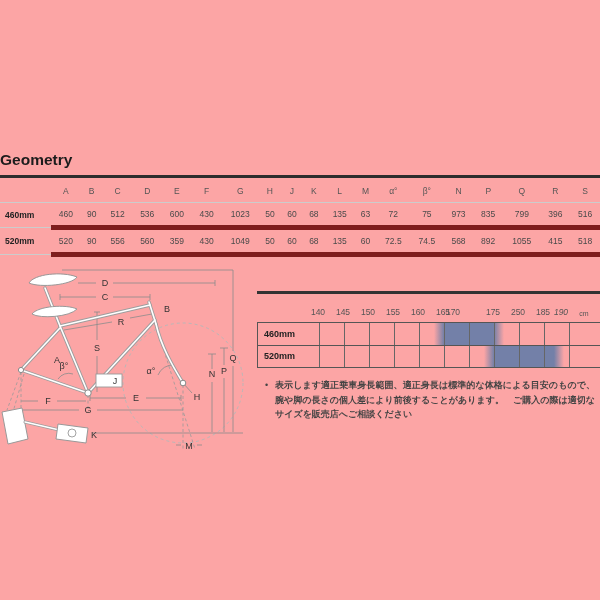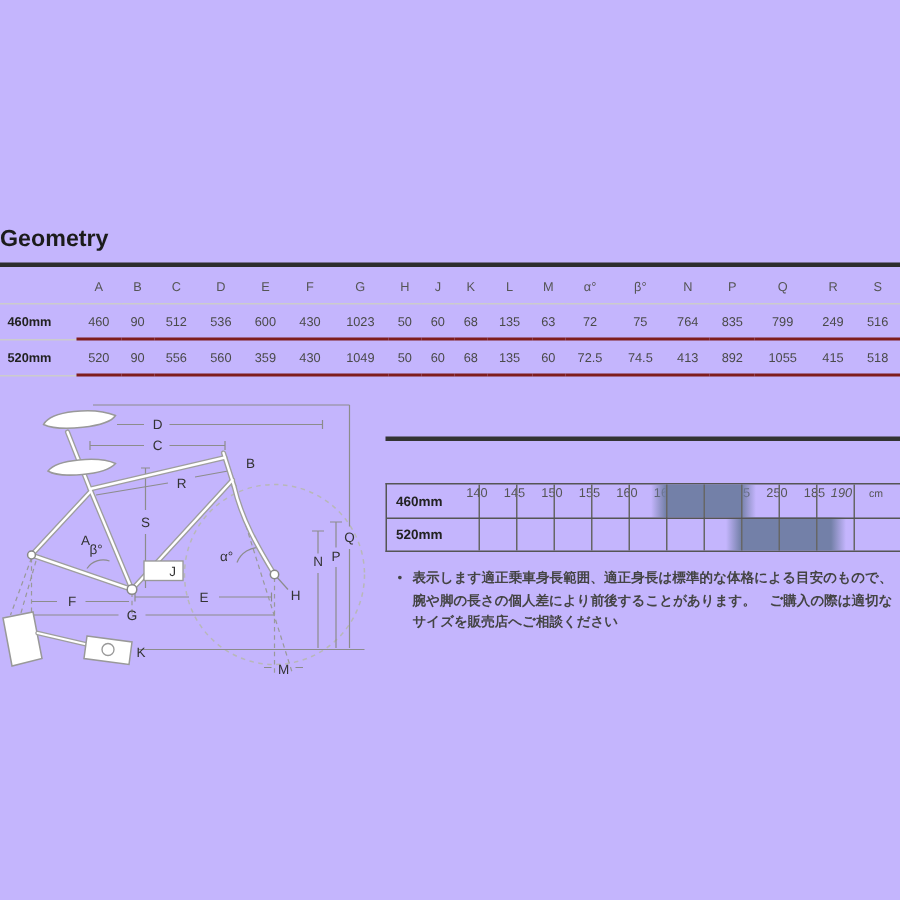--- a/index.html
+++ b/index.html
@@ -1,38 +1,38 @@
 <!DOCTYPE html>
 <html><head>
 <meta charset="utf-8">
 <style>
   html,body{margin:0;padding:0;background:#fff;}
-  .page{position:relative;width:600px;height:600px;background:#c4b5fd;overflow:hidden;
+  .page{position:relative;width:600px;height:600px;background:#fca5a5;overflow:hidden;
         font-family:"Liberation Sans","DejaVu Sans",sans-serif;}
   
   .geo-title{position:absolute;left:0px;top:151px;font-size:15.5px;font-weight:bold;color:#1c1c1c;}
   .rule-main{position:absolute;left:0;top:175px;width:600px;height:3px;background:#2d2d2d;}
   
   .geo-table-wrap{position:absolute;left:0;top:181px;width:600px;}
   #geo-table{width:100%;border-collapse:collapse;table-layout:auto;}
   #geo-table thead th{font-weight:400;color:#555;font-size:8.5px;padding:5px 2px 6px;text-align:center;
     border-bottom:1px solid #ccc;}
   #geo-table tbody th{font-weight:bold;color:#222;font-size:8.5px;text-align:left;padding:6px 2px 6px 5px;
     width:44px;border-bottom:1px solid #ccc;white-space:nowrap;}
   #geo-table tbody td{color:#4a4a4a;font-size:8.5px;text-align:center;padding:6px 2px;
-    border-bottom:2px solid #7f1d1d;}
+    border-bottom:5px solid #7f1d1d;}
   
   .diagram{position:absolute;left:0;top:262px;width:250px;height:200px;}
   .diagram text{font-family:"Liberation Sans","DejaVu Sans",sans-serif;font-size:9px;fill:#333;}
   
   .right-col{position:absolute;left:257px;top:272px;width:343px;height:320px;}
   .srh-title{position:absolute;left:1px;top:2px;font-size:11px;font-weight:bold;color:#222;margin:0;}
   .rule-right{position:absolute;left:0;top:19px;width:343px;height:2.5px;background:#333;}
   .hchart{position:absolute;left:0;top:34px;width:343px;height:60px;}
-  .hc-ticks{position:absolute;left:0;top:0;width:343px;height:16px;margin-top:16px;}
+  .hc-ticks{position:absolute;left:0;top:0;width:343px;height:16px;}
   .hc-tick{position:absolute;top:1px;transform:translateX(-50%);font-size:8.5px;color:#555;}
   .hc-unit{position:absolute;top:4px;transform:translateX(-50%);font-size:7px;color:#555;}
   .hc-grid{position:absolute;left:0;top:16px;width:343px;height:44px;
     border-top:1px solid #555;border-bottom:1px solid #555;border-left:1px solid #555;}
   .hc-row-label{position:absolute;left:6px;width:46px;height:22px;line-height:22px;
     font-size:9px;font-weight:bold;color:#222;}
   .hc-vline{position:absolute;top:0;width:1px;height:44px;background:#666;}
   .hc-hdiv{position:absolute;left:0;top:21.5px;width:343px;height:1px;background:#555;}
   .hc-shade{position:absolute;height:22px;}
   
@@ -85,43 +85,43 @@
             <td>600</td>
             <td>430</td>
             <td>1023</td>
             <td>50</td>
             <td>60</td>
             <td>68</td>
             <td>135</td>
             <td>63</td>
             <td>72</td>
             <td>75</td>
-            <td>764</td>
+            <td>973</td>
             <td>835</td>
             <td>799</td>
-            <td>249</td>
+            <td>396</td>
             <td>516</td>
           </tr>
           <tr>
             <th>520mm</th>
             <td>520</td>
             <td>90</td>
             <td>556</td>
             <td>560</td>
             <td>359</td>
             <td>430</td>
             <td>1049</td>
             <td>50</td>
             <td>60</td>
             <td>68</td>
             <td>135</td>
             <td>60</td>
             <td>72.5</td>
             <td>74.5</td>
-            <td>413</td>
+            <td>568</td>
             <td>892</td>
             <td>1055</td>
             <td>415</td>
             <td>518</td>
           </tr>
         </tbody>
       </table>
   </div>
 
   <svg class="diagram" viewBox="0 0 250 200">

